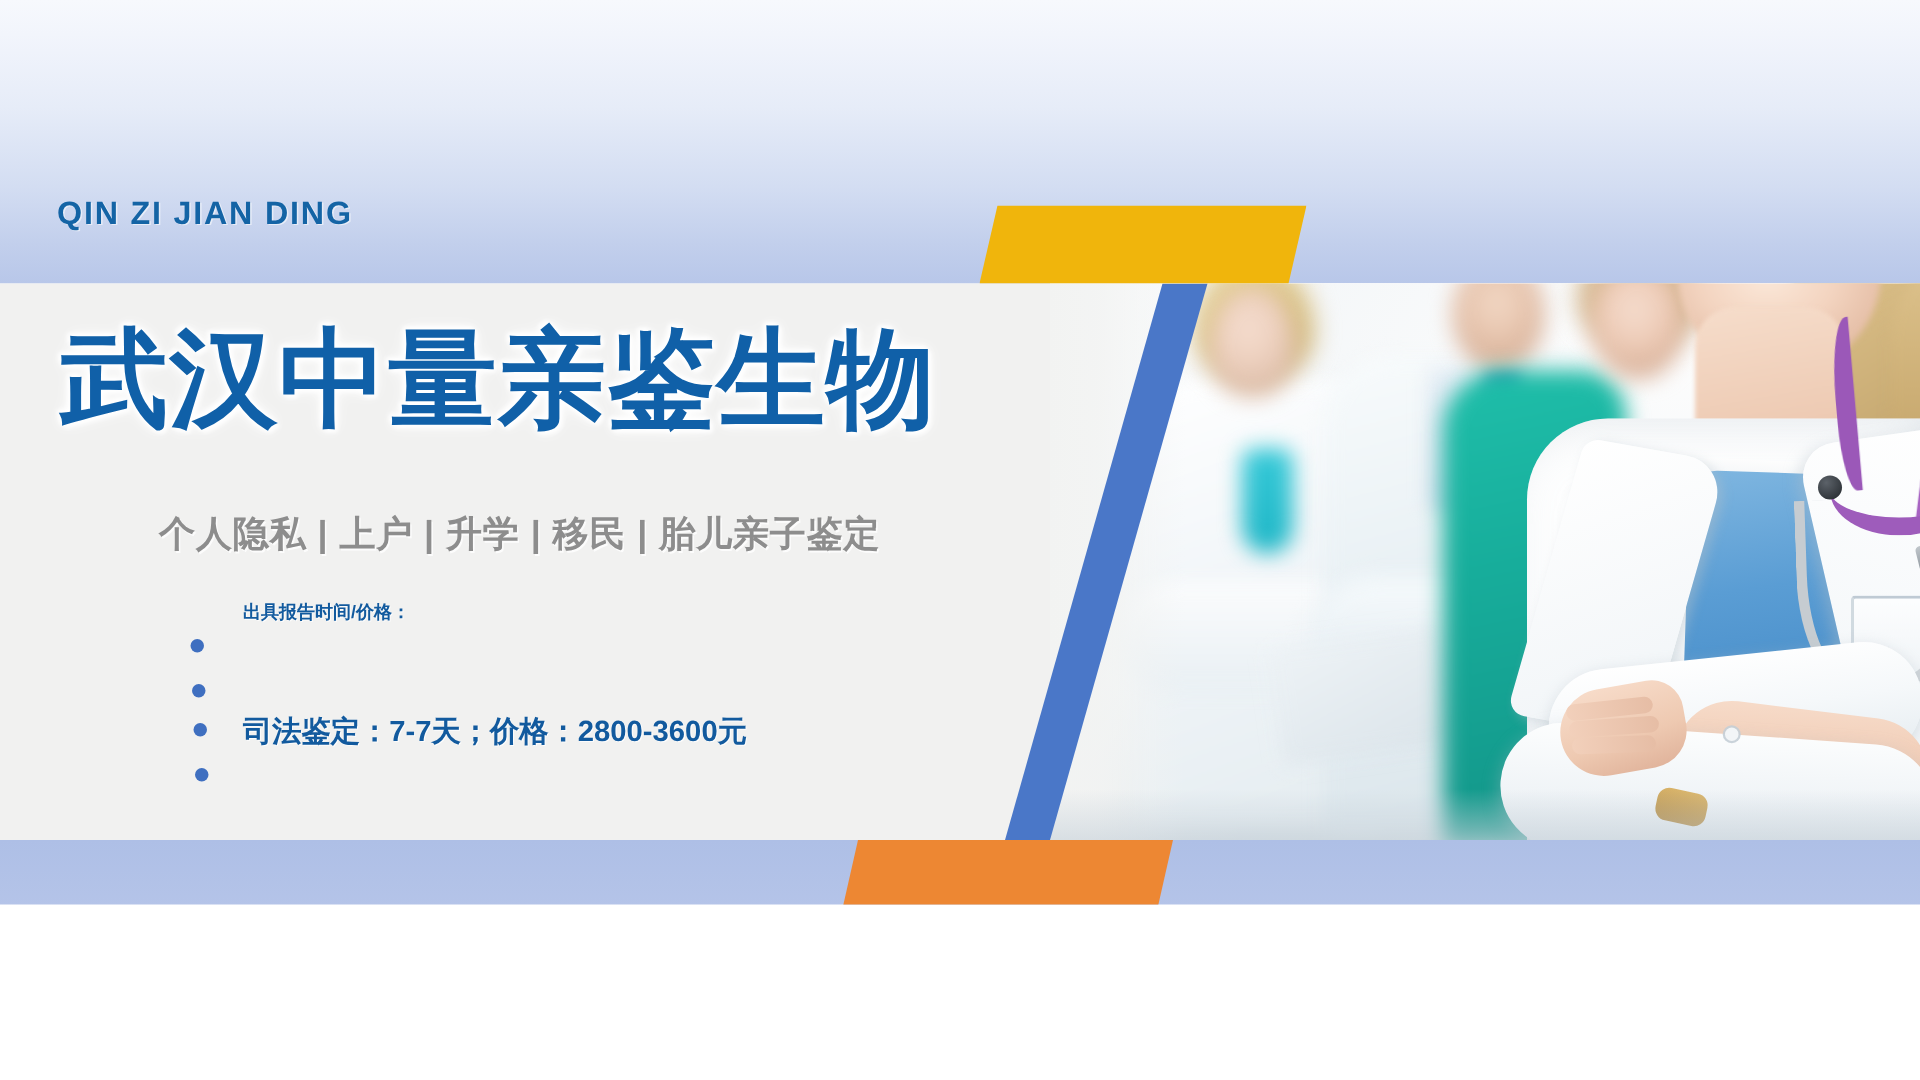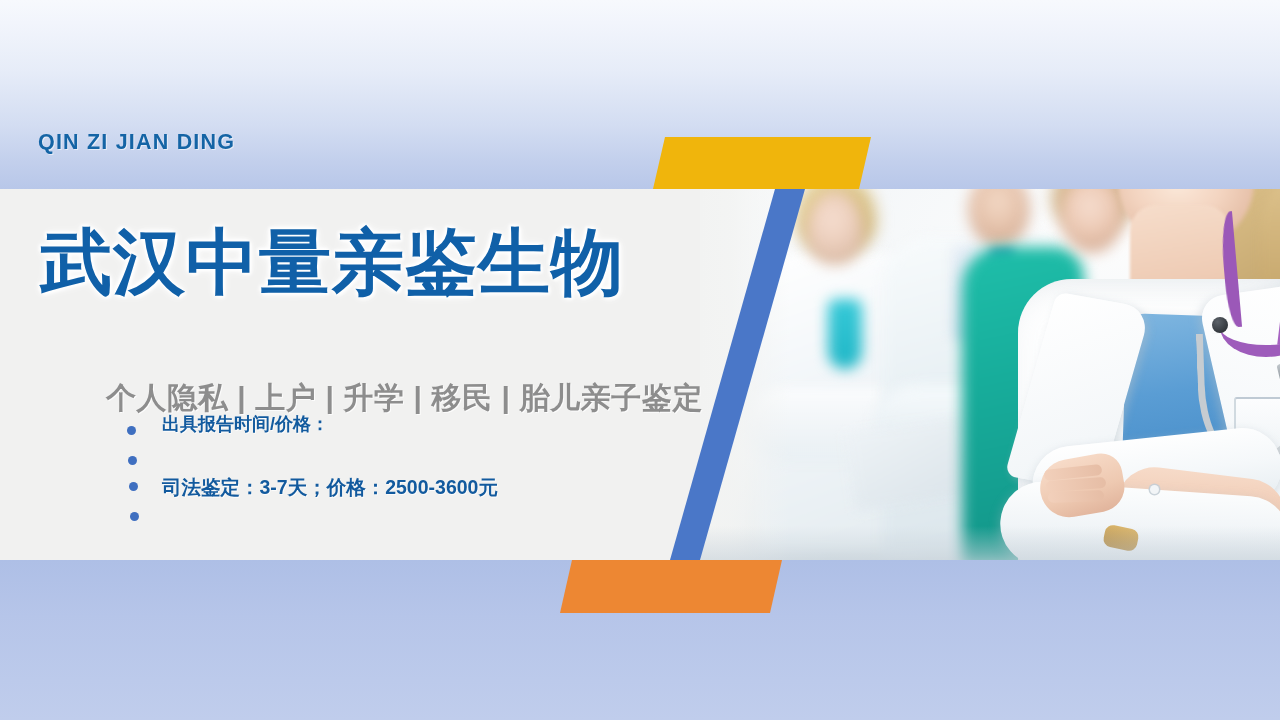--- a/index.html
+++ b/index.html
@@ -5,21 +5,21 @@
   * { box-sizing: border-box; margin: 0; padding: 0; }
   html, body {
     width: 1280px; height: 720px;
     overflow: hidden;
     font-family: "Liberation Sans", "DejaVu Sans", sans-serif;
     background: #ffffff;
   }
 
   #banner {
     position: relative;
-    width: 1280px; height: 720px;
+    width: 1280px; height: 603px;
     overflow: hidden;
   }
 
   
   .band-top {
     position: absolute; left: 0; top: 0;
     width: 1280px; height: 189px;
     background: linear-gradient(180deg,
         #f7f9fd 0%,
         #f2f5fc 12%,
@@ -355,40 +355,39 @@
     position: absolute; left: 38px; top: 130px;
     font-size: 21.5px; font-weight: bold;
     letter-spacing: 1.2px;
     color: #1464a5;
     text-shadow: 1px 1px 0 rgba(255,255,255,0.55);
     white-space: nowrap;
   }
 
   
   .title {
-    position: absolute; left: 40px; top: 215px;
+    position: absolute; left: 40px; top: 205px;
     font-size: 72px; font-weight: bold;
     letter-spacing: 1px;
     color: #1060a8;
     white-space: nowrap;
     text-shadow:
       0 0 2px #ffffff, 0 0 4px #ffffff, 0 0 7px #ffffff,
       0 0 11px #ffffff, 2px 2px 3px rgba(255,255,255,0.95),
       -2px -2px 3px rgba(255,255,255,0.95);
   }
 
   
   .subtitle {
     position: absolute; left: 106px; top: 340px;
-    font-size: 30px; font-weight: bold;
+    font-size: 24px; font-weight: bold;
     letter-spacing: 0.6px;
     color: #8d8d8d;
     white-space: nowrap;
     text-shadow: 1px 1px 0 rgba(255,255,255,0.8);
-    margin-top: 38px;
   }
 
   
   .bullets {
     position: absolute; left: 124px; top: 400px;
     width: 560px; height: 150px;
   }
   .b-row { position: absolute; left: 0; width: 560px; height: 34px; }
   .b-row .dot {
     position: absolute; width: 9px; height: 9px; border-radius: 50%;
@@ -396,21 +395,21 @@
   }
   .b-row .txt {
     position: absolute; left: 38px;
     font-size: 19.5px; font-weight: bold;
     color: #125a9e;
     white-space: nowrap;
     text-shadow: 0.7px 0.7px 0 rgba(255,255,255,0.8);
   }
   .b-row.r0 { top: 0px; }
   .b-row.r0 .dot { left: 3px; top: 26px; }
-  .b-row.r0 .txt { top: 0px; font-size: 18px; margin-top: 12px; }
+  .b-row.r0 .txt { top: 0px; font-size: 12px; }
   .b-row.r1 { top: 32px; }
   .b-row.r1 .dot { left: 4px; top: 24px; }
   .b-row.r1 .txt { top: 2px; }
   .b-row.r2 { top: 70px; }
   .b-row.r2 .dot { left: 5px; top: 12px; }
   .b-row.r2 .txt { top: 4px; }
   .b-row.r3 { top: 104px; }
   .b-row.r3 .dot { left: 6px; top: 8px; }
   .b-row.r3 .txt { top: 7px; }
 
@@ -513,21 +512,21 @@
   <div class="bullets">
     <div class="b-row r0">
       <span class="dot"></span>
       <span class="txt">出具报告时间/价格：</span>
     </div>
     <div class="b-row r1">
       <span class="dot"></span>
     </div>
     <div class="b-row r2">
       <span class="dot"></span>
-      <span class="txt">司法鉴定：3-7天；价格：2500-3600元</span>
+      <span class="txt">司法鉴定：7-7天；价格：2800-3600元</span>
     </div>
     <div class="b-row r3">
       <span class="dot"></span>
     </div>
   </div>
 
 
 </div>
 
 </body></html>

